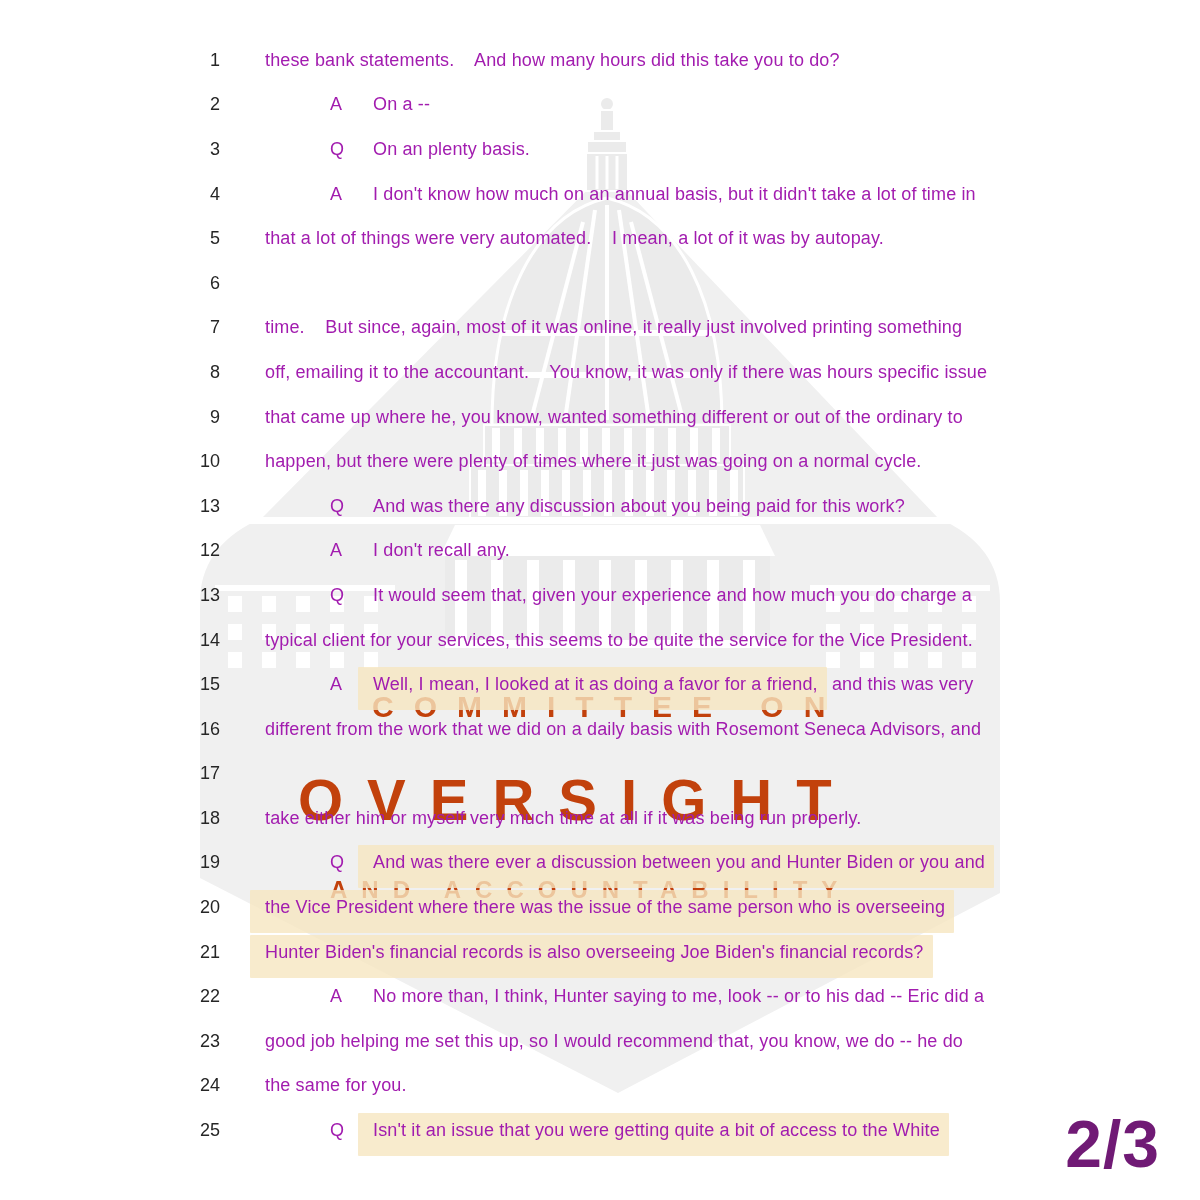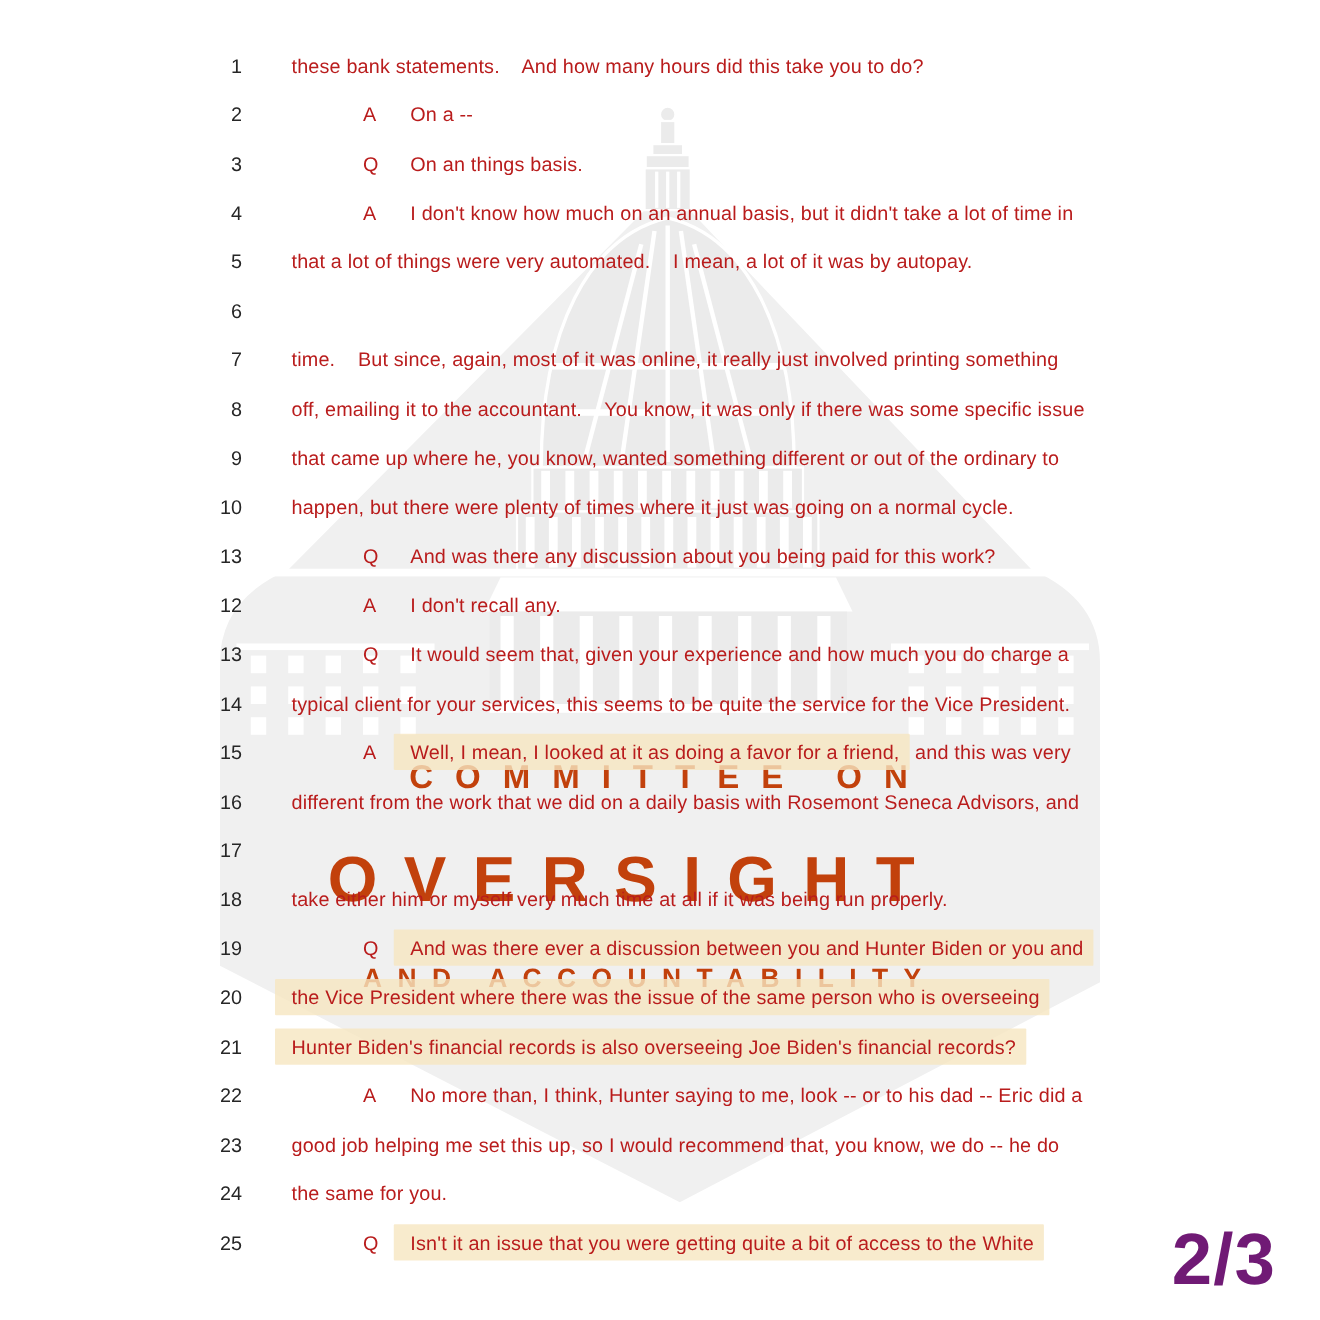--- a/index.html
+++ b/index.html
@@ -17,28 +17,28 @@
   #wm-line2{left:298px;top:766px;font-size:58px;letter-spacing:24px;}
   #wm-line3{left:330px;top:876px;font-size:24px;letter-spacing:14px;text-align:right;}
   
   #rows{position:absolute;left:0;top:0;width:1200px;z-index:2;padding-top:38px;}
   .row{display:flex;align-items:center;height:44.6px;}
   .num{
     width:220px;flex:0 0 220px;text-align:right;
     font-size:18px;color:#262626;
   }
   .text{
-    margin-left:45px;white-space:pre;font-size:18px;color:#b91c1c;
+    margin-left:45px;white-space:pre;font-size:18px;color:#a21caf;
     letter-spacing:0.15px;
   }
   .text.para{text-indent:65px;}
   .speaker{display:inline-block;margin-left:65px;width:43px;}
   .hl{
     background:var(--hl, rgba(246,230,192,0.8));
-    padding:7px 9px 6px 15px;margin-left:-15px;border-radius:1px;
+    padding:7px 9px 16px 15px;margin-left:-15px;border-radius:1px;
   }
   
   #page-indicator{
     position:absolute;right:40px;bottom:18px;z-index:3;
     font-size:66px;font-weight:bold;color:#701a75;letter-spacing:1px;
   }
 </style>
 </head>
 <body>
 
@@ -162,40 +162,40 @@
       <div class="row">
         <div class="num">1</div>
         <div class="text"><span>these bank statements.    And how many hours did this take you to do?</span></div>
       </div>
       <div class="row">
         <div class="num">2</div>
         <div class="text"><span class="speaker">A</span><span>On a --</span></div>
       </div>
       <div class="row">
         <div class="num">3</div>
-        <div class="text"><span class="speaker">Q</span><span>On an things basis.</span></div>
+        <div class="text"><span class="speaker">Q</span><span>On an plenty basis.</span></div>
       </div>
       <div class="row">
         <div class="num">4</div>
         <div class="text"><span class="speaker">A</span><span>I don't know how much on an annual basis, but it didn't take a lot of time in</span></div>
       </div>
       <div class="row">
         <div class="num">5</div>
         <div class="text"><span>that a lot of things were very automated.    I mean, a lot of it was by autopay.</span></div>
       </div>
       <div class="row">
         <div class="num">6</div>
       </div>
       <div class="row">
         <div class="num">7</div>
         <div class="text"><span>time.    But since, again, most of it was online, it really just involved printing something</span></div>
       </div>
       <div class="row">
         <div class="num">8</div>
-        <div class="text"><span>off, emailing it to the accountant.    You know, it was only if there was some specific issue</span></div>
+        <div class="text"><span>off, emailing it to the accountant.    You know, it was only if there was hours specific issue</span></div>
       </div>
       <div class="row">
         <div class="num">9</div>
         <div class="text"><span>that came up where he, you know, wanted something different or out of the ordinary to</span></div>
       </div>
       <div class="row">
         <div class="num">10</div>
         <div class="text"><span>happen, but there were plenty of times where it just was going on a normal cycle.</span></div>
       </div>
       <div class="row">

